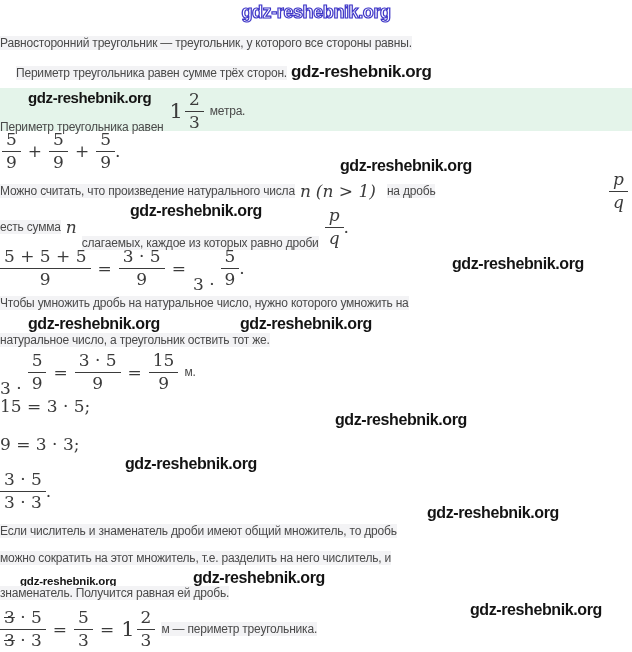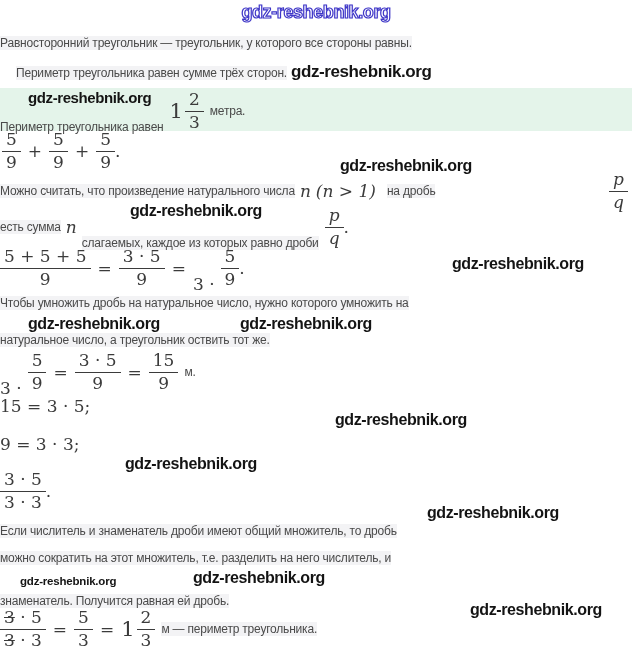--- a/index.html
+++ b/index.html
@@ -181,21 +181,21 @@
     <span class="sans band">Если числитель и знаменатель дроби имеют общий множитель, то дробь</span>
   </div>
 
   <div class="abs" style="left:0; top:548px;">
     <span class="sans band">можно сократить на этот множитель, т.е. разделить на него числитель, и</span>
   </div>
 
   <div class="abs wm wm-sm" style="left:20px; top:575px;">gdz-reshebnik.org</div>
   <div class="abs wm" style="left:193px; top:569px;">gdz-reshebnik.org</div>
 
-  <div class="abs" style="left:0; top:583px;margin-top:8px;">
+  <div class="abs" style="left:0; top:583px;">
     <span class="sans band">знаменатель. Получится равная ей дробь.</span>
   </div>
 
   <div class="abs wm" style="left:470px; top:601px;">gdz-reshebnik.org</div>
 
   <div class="abs math" style="left:0; top:607px; height:44px;">
     <span class="frac">
       <span class="num"><span class="cancel">3</span><span> · 5</span></span>
       <span class="den"><span class="cancel">3</span><span> · 3</span></span>
     </span>

